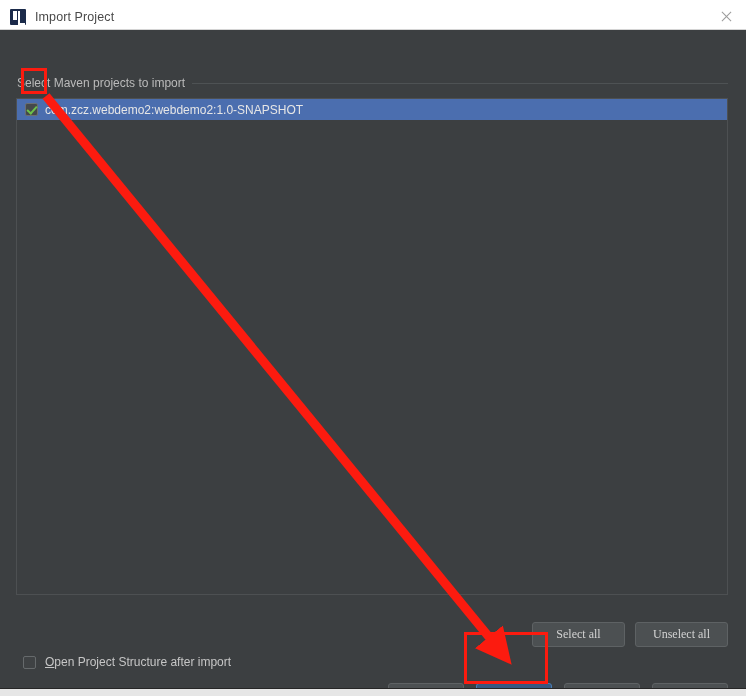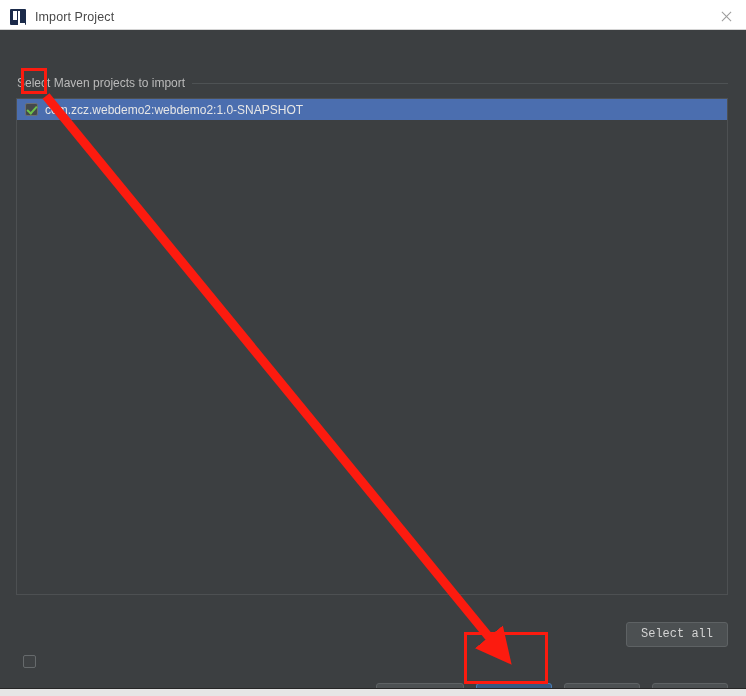--- a/index.html
+++ b/index.html
@@ -213,21 +213,21 @@
     right: 18px; top: 592px;
     display: flex;
     gap: 10px;
   }
   .btn {
     background: #4c5052;
     border: 1px solid #5e6264;
     border-radius: 3px;
     color: #d3d3d3;
     font-size: 12px;
-    font-family: Liberation Mono, monospace;
+    font-family: Liberation Serif, serif;
     height: 25px;
     padding: 0 14px;
     line-height: 23px;
     box-sizing: border-box;
     text-align: center;
     white-space: nowrap;
     cursor: default;
   }
   .btn.wide { min-width: 93px; }
   .btn.primary {
@@ -320,24 +320,26 @@
 
     <div id="list-panel">
       <div class="list-row selected">
         <span class="row-checkbox checked"></span>
         <span class="row-label">com.zcz.webdemo2:webdemo2:1.0-SNAPSHOT</span>
       </div>
     </div>
 
     <div id="select-buttons">
       <button class="btn wide">Select all</button>
+      <button class="btn wide">Unselect all</button>
     </div>
 
     <div id="footer-check">
       <span class="cb"></span>
+      <span class="txt"><u>O</u><span>pen Project Structure after import</span></span>
     </div>
 
     <div id="bottom-buttons">
       <button class="btn">Previous</button>
       <button class="btn primary">Next</button>
       <button class="btn">Cancel</button>
       <button class="btn">Help</button>
     </div>
 
   </div>

